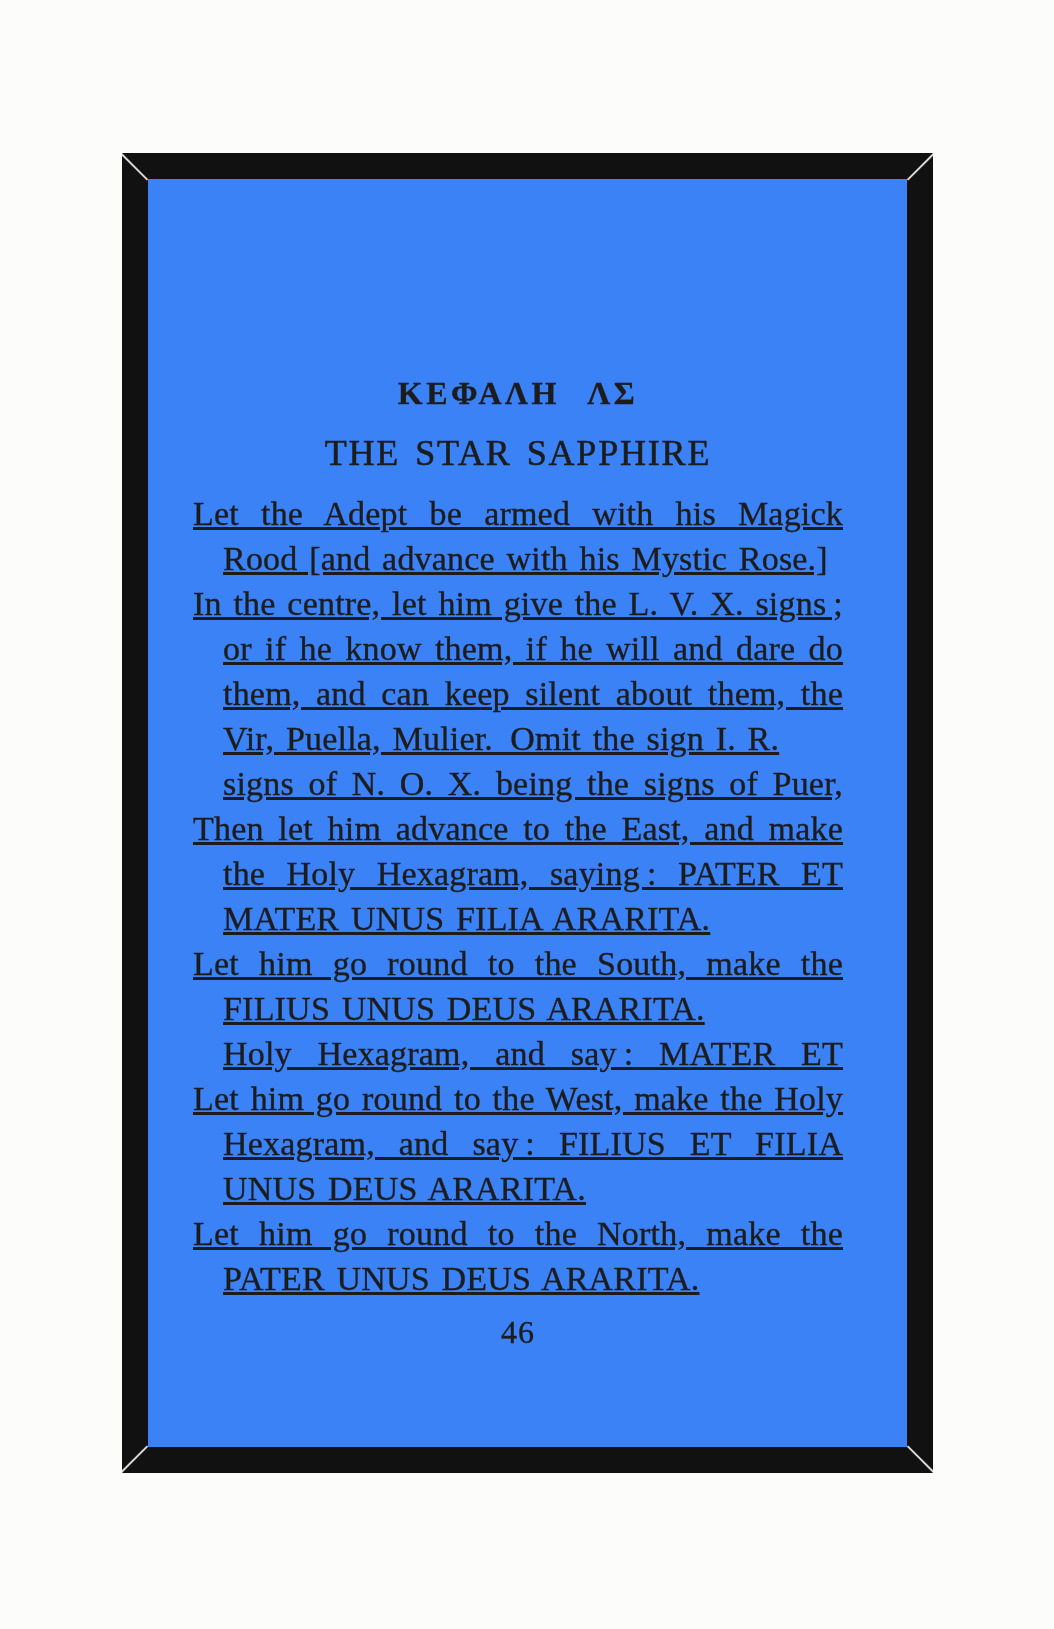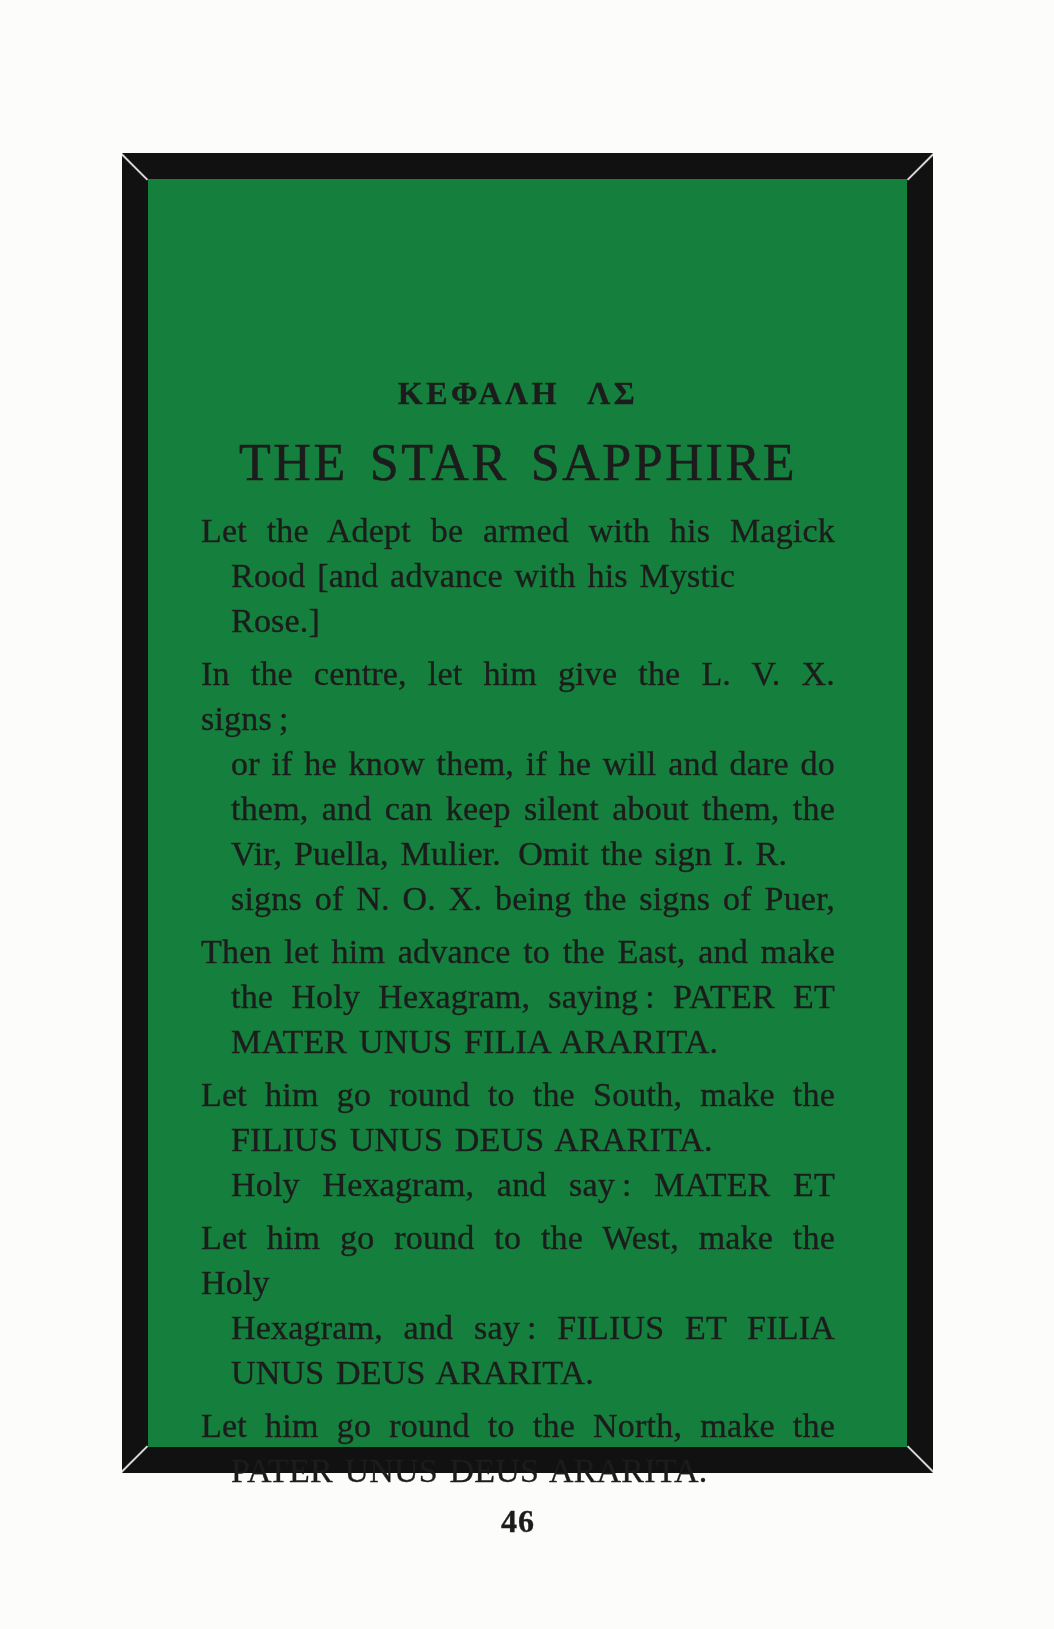--- a/index.html
+++ b/index.html
@@ -20,21 +20,21 @@
     inset: 0;
   }
   .frame {
     position: absolute;
     left: 122px;
     top: 153px;
     width: 811px;
     height: 1320px;
     box-sizing: border-box;
     border: 26px solid #111111;
-    background: #15803d;
+    background: #3b82f6;
   }
   
   .mitre {
     position: absolute;
     height: 2px;
     width: 37px;
     background: #fdfdfb;
     opacity: 0.85;
   }
   .mitre.tl { left: -26px; top: -26px; transform-origin: 0 0; transform: rotate(45deg); }
@@ -53,57 +53,57 @@
     text-align: center;
     font-size: 32px;
     line-height: 1.1;
     font-weight: bold;
     letter-spacing: 0.11em;
     word-spacing: 0.55em;
     margin: 0 0 23px 0;
   }
   .page-title {
     text-align: center;
-    font-size: 52px;
+    font-size: 36px;
     line-height: 1.1;
     font-weight: normal;
     letter-spacing: 0.05em;
     word-spacing: 0.12em;
     margin: 0 0 17px 0;
     -webkit-text-stroke: 0.55px currentColor;
   }
   .body-text {
     font-size: 34px;
     line-height: 45px;
     word-spacing: 2px;
     letter-spacing: 0.2px;
   }
   .para {
-    margin: 8px;
+    margin: 0;
+    text-decoration: underline;
   }
   .line {
     display: block;
     text-align: justify;
     text-align-last: justify;
   }
   .line.cont {
     padding-left: 30px;
   }
   .line.last {
     text-align: left;
     text-align-last: left;
     word-spacing: 3px;
   }
   .page-number {
     text-align: center;
     font-size: 32px;
     line-height: 40px;
-    margin-top: 2px;
+    margin-top: 11px;
     letter-spacing: 1px;
-    font-weight: bold;
   }
 </style>
 </head>
 <body>
 
 <div class="scan-page">
   <div class="frame">
     <div class="mitre tl"></div>
     <div class="mitre tr"></div>
     <div class="mitre br"></div>

